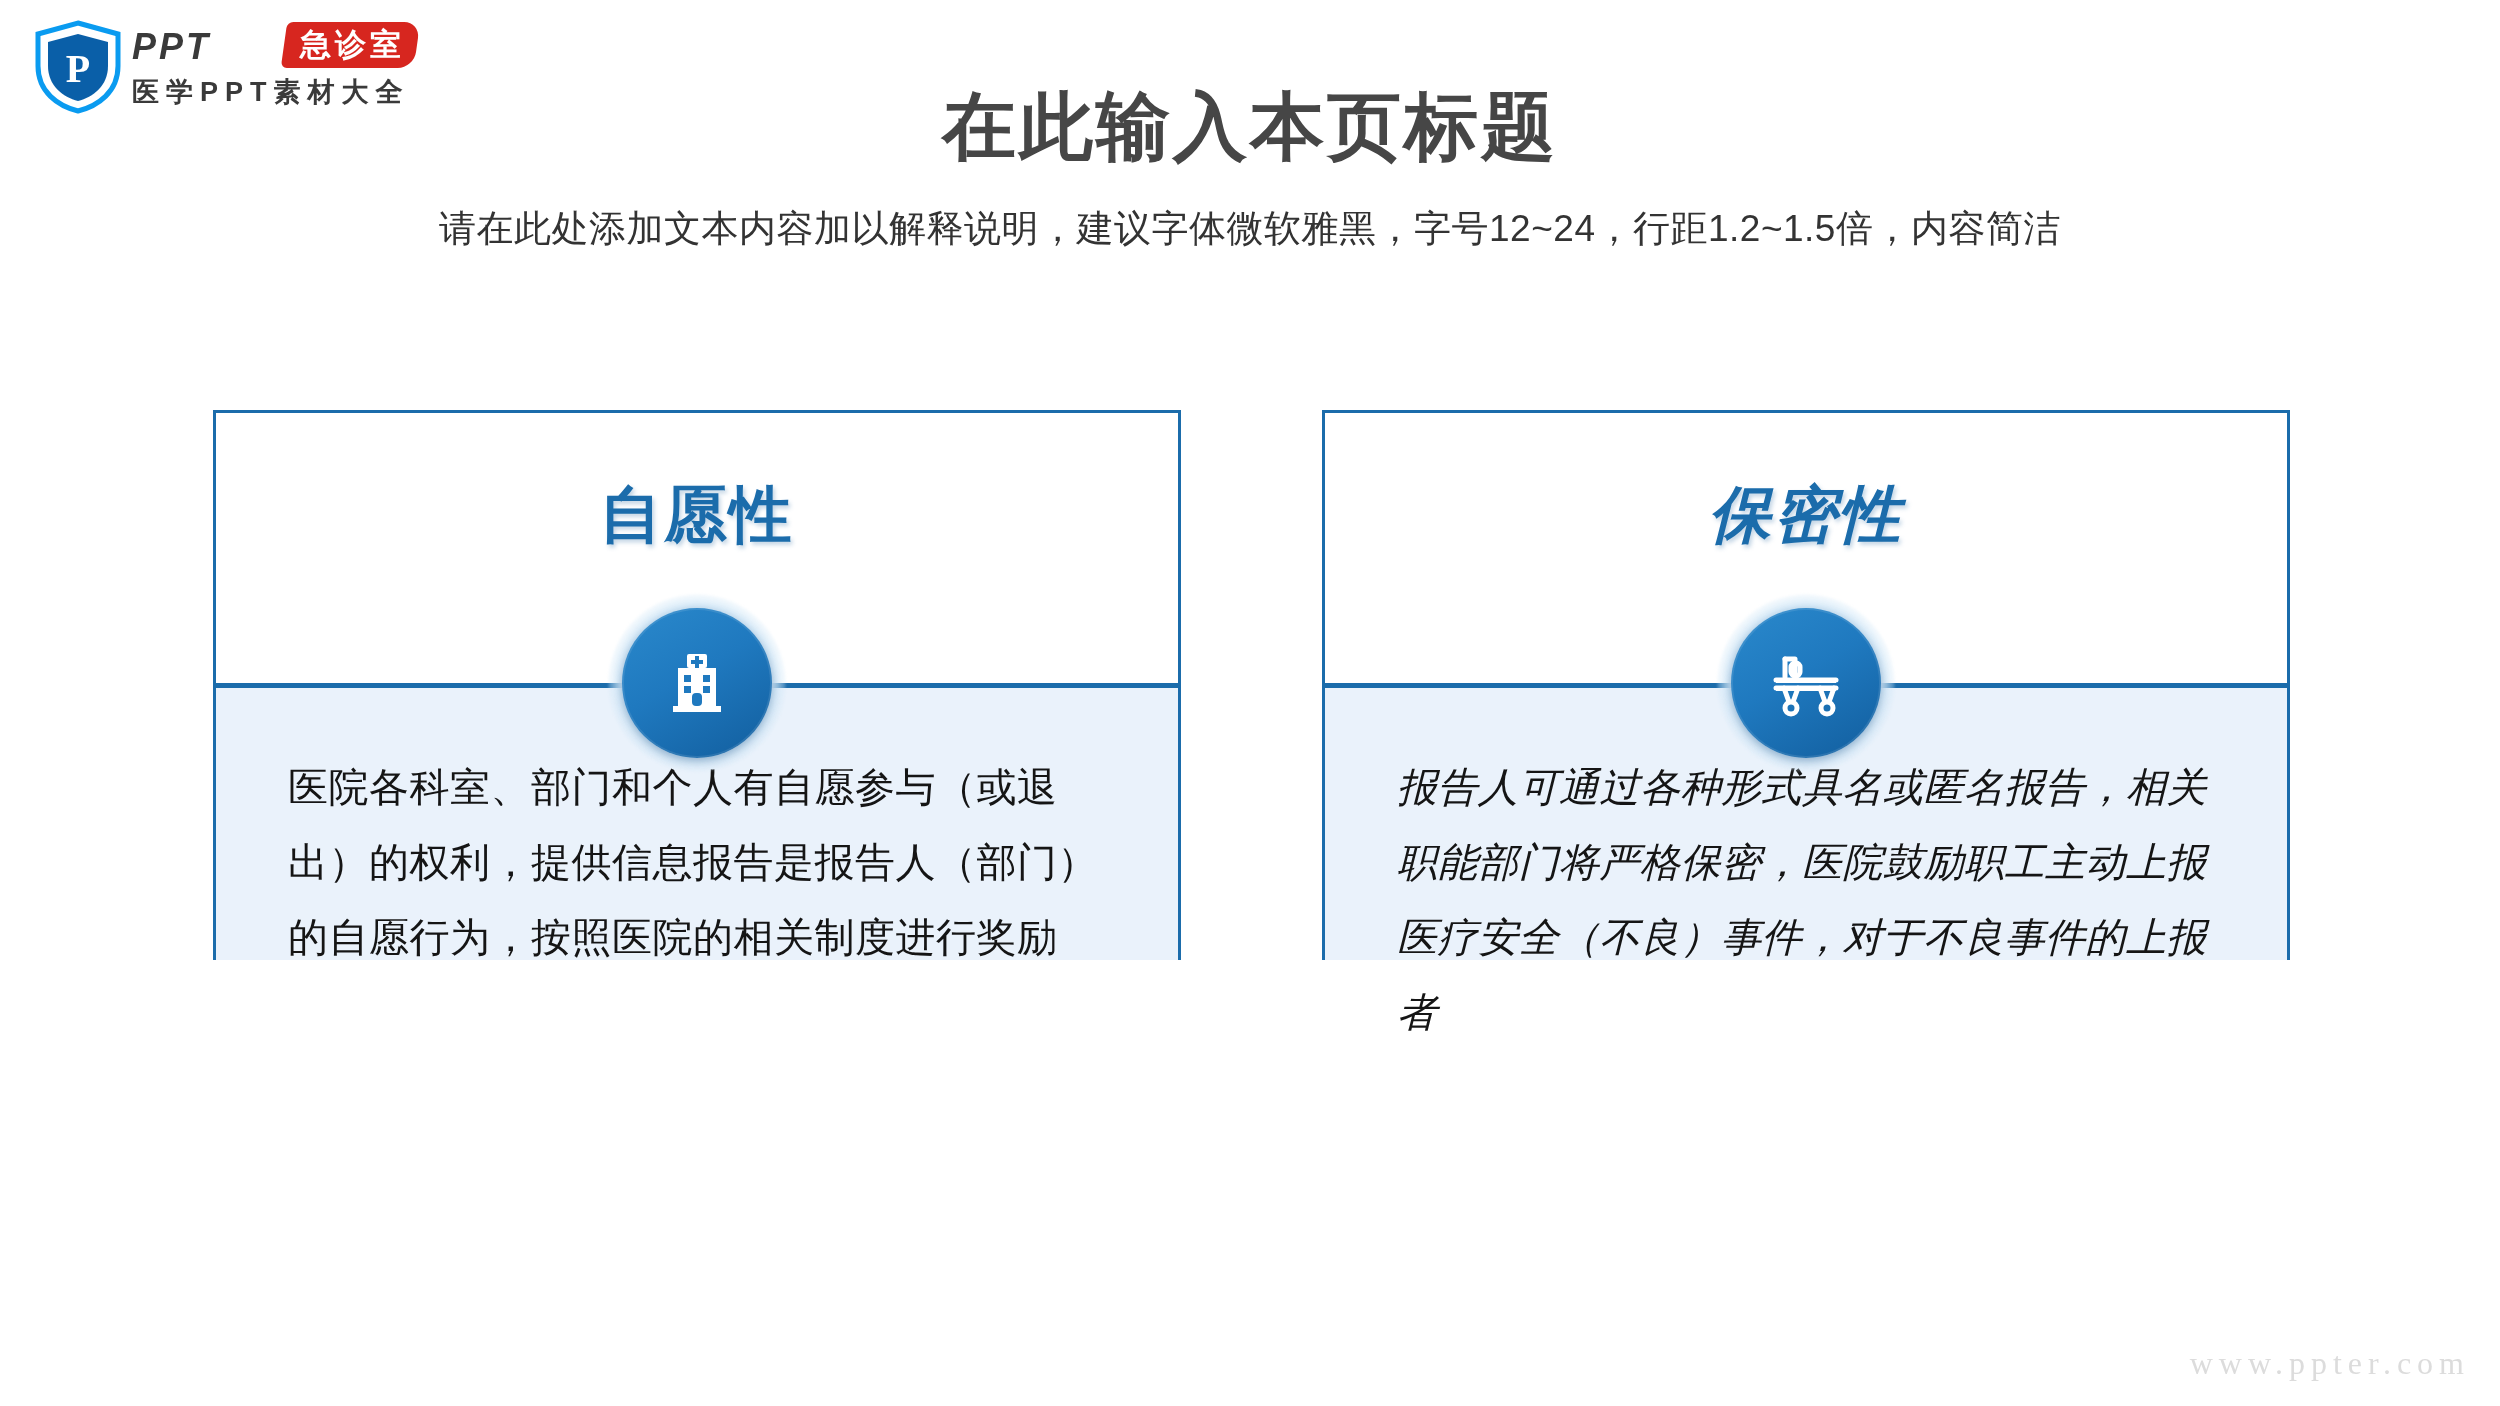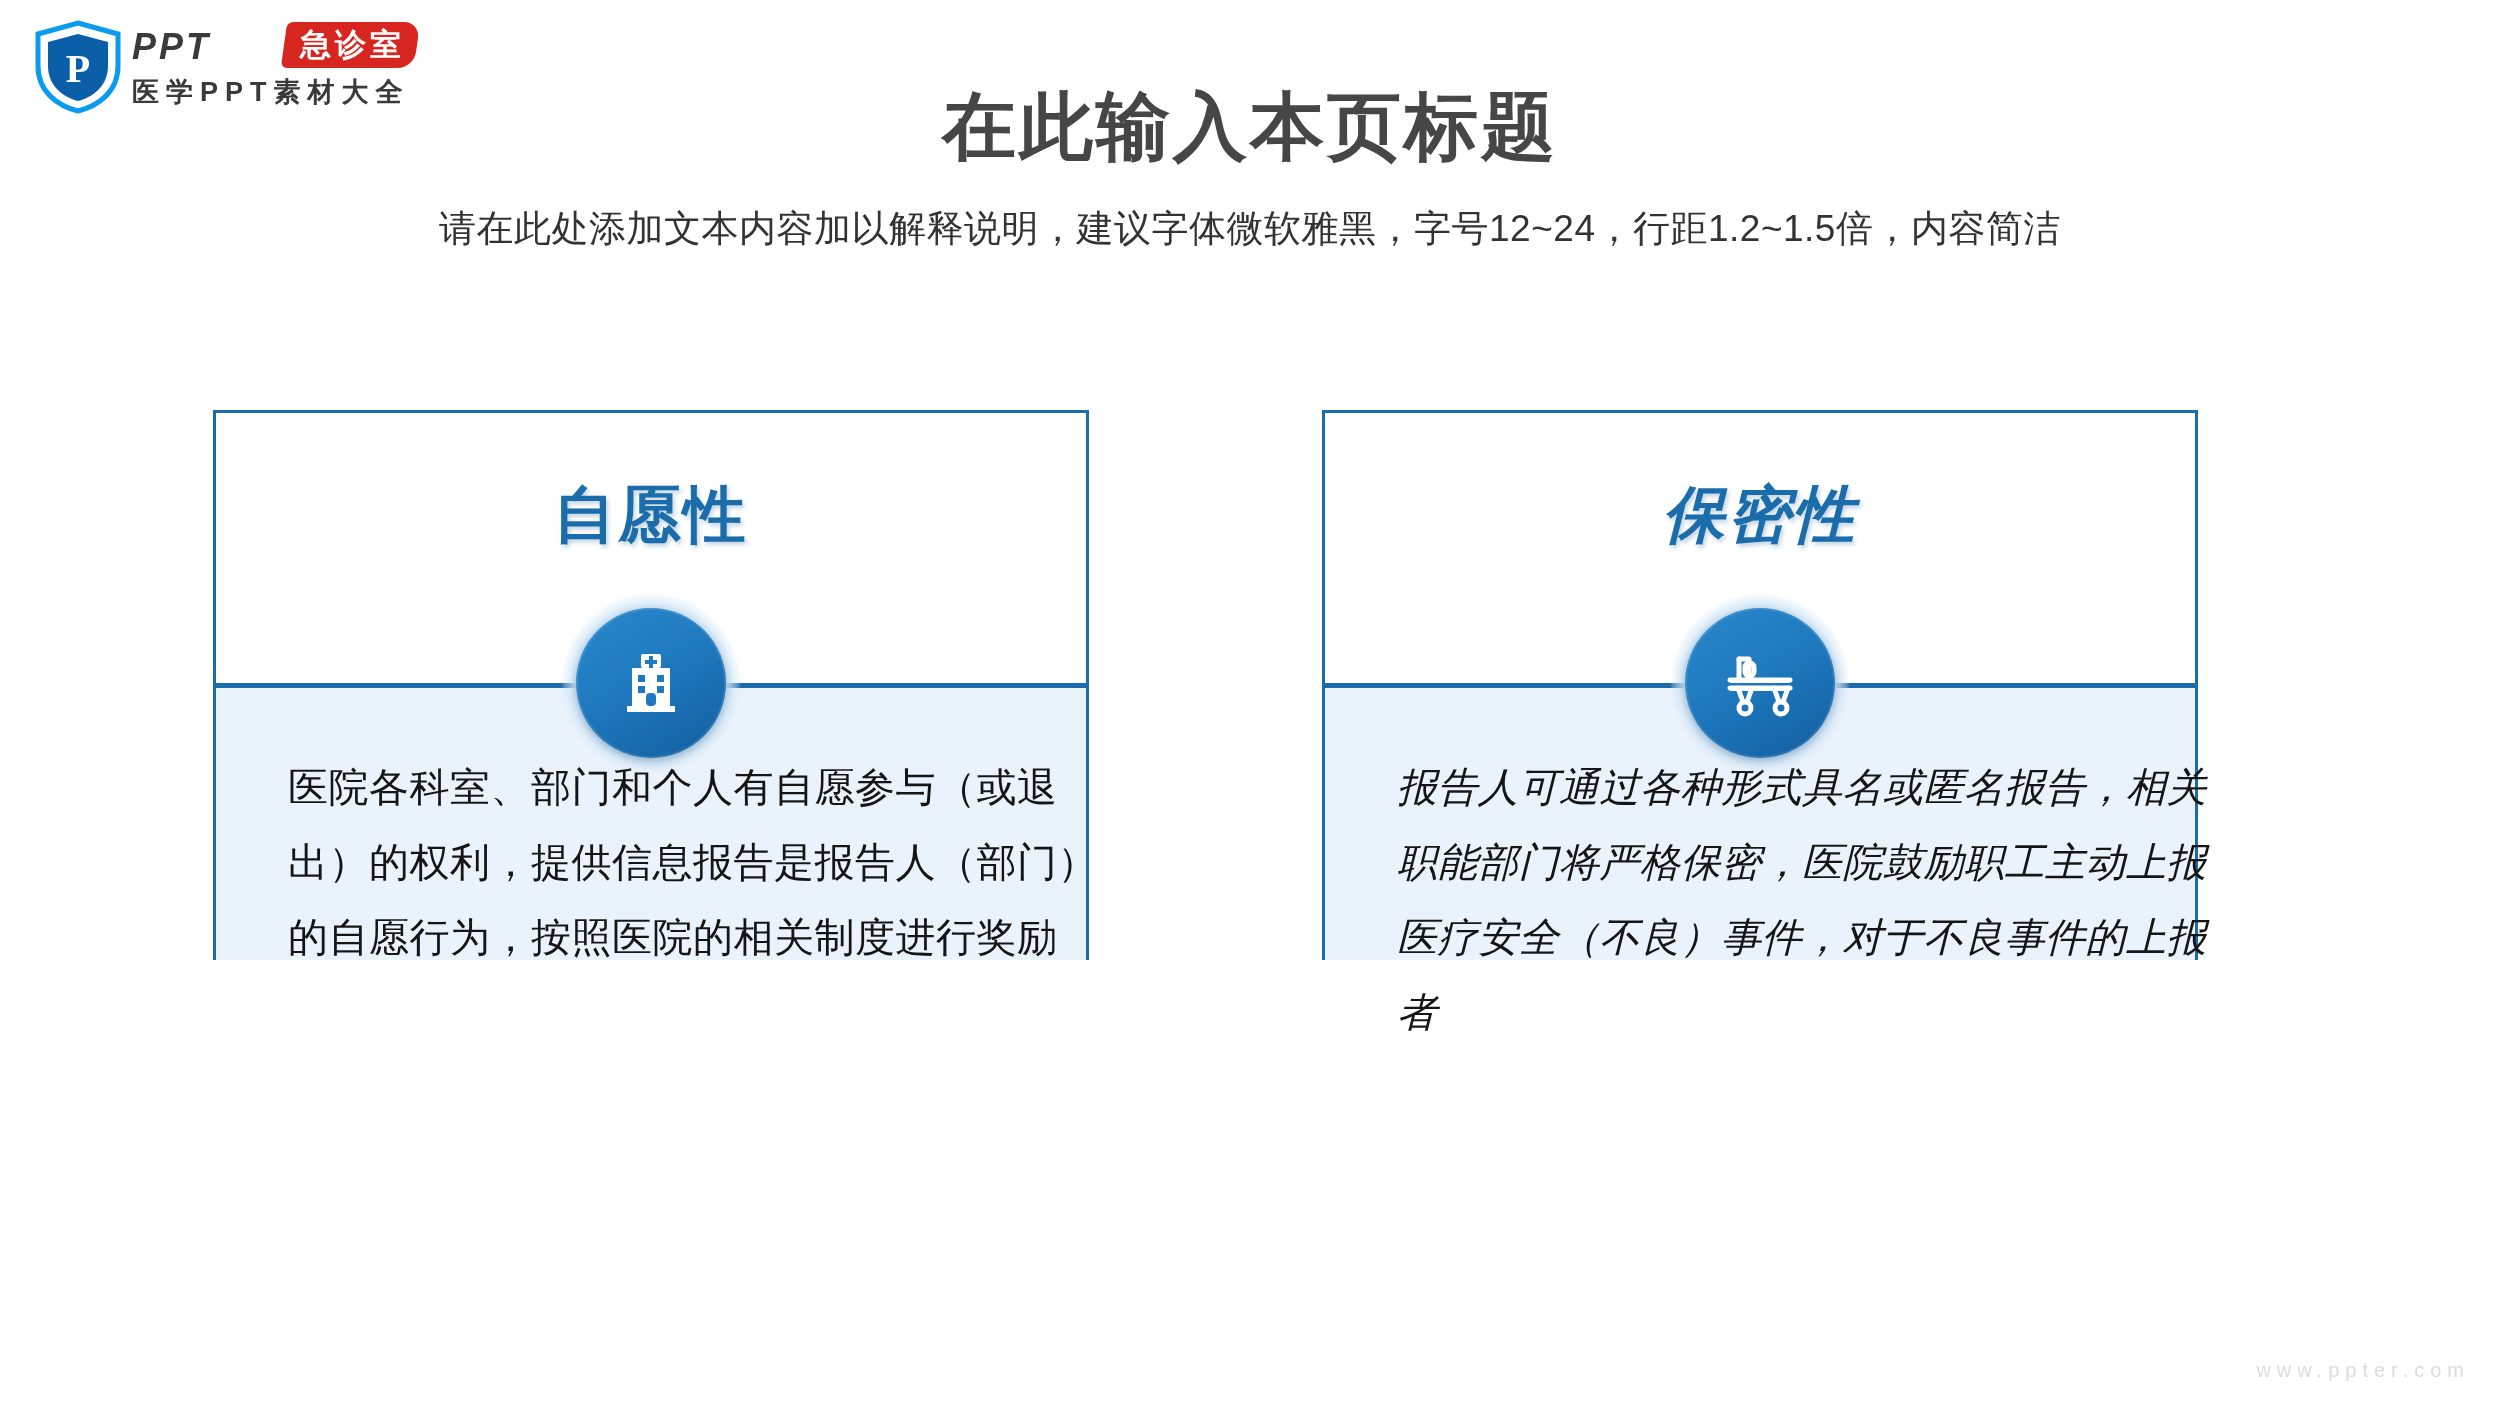--- a/index.html
+++ b/index.html
@@ -27,21 +27,21 @@
 
   
   .page-title { position:absolute; left:0; top:34px; width:2500px; text-align:center;
                 font-size:74px; font-weight:bold; color:#464646; letter-spacing:3px;margin-top:44px; }
   .subtitle { position:absolute; left:0; top:200px; width:2500px; text-align:center;
               font-size:37px; color:#333333; line-height:58px; letter-spacing:0.5px; }
   .subtitle div { white-space:nowrap; }
 
   
   .cards { position:absolute; left:0; top:410px; width:2500px; height:560px; }
-  .card { position:absolute; top:0; width:876px; height:550px;
+  .card { position:absolute; top:0; width:968px; height:550px;
           border:3px solid #1b6cab; background:#ffffff; }
   .card.left { left:213px; }
   .card.right { left:1322px;font-style:italic; }
   .card-head { position:relative; height:270px; background:#ffffff; }
   .card-title { position:absolute; left:0; top:60px; width:100%; text-align:center;
                 font-size:62px; font-weight:bold; color:#1b6cab; letter-spacing:3px;
                 text-shadow:2px 3px 4px rgba(120,160,195,.45); }
   .card-divider { position:absolute; left:0; top:270px; width:100%; height:5px; background:#1b6cab; }
   .card-body { position:absolute; left:0; top:275px; width:100%; height:272px;
                background:#eaf2fb; }
@@ -56,22 +56,22 @@
                background:radial-gradient(circle at 50% 50%, rgba(210,232,248,.95) 60%, rgba(255,255,255,0) 73%);
                filter:blur(1px); }
   .icon-circle { position:absolute; left:0; top:0; width:150px; height:150px;
                  border-radius:50%;
                  background:linear-gradient(150deg,#2a89cc 0%,#1f79bf 45%,#125e9e 100%);
                  box-shadow:0 3px 9px rgba(20,70,120,.35), inset 0 0 0 2px rgba(255,255,255,.10);
                  display:flex; align-items:center; justify-content:center; }
   .icon-circle svg { display:block; }
 
   
-  .watermark { position:absolute; right:30px; bottom:24px; font-size:20px; color:#dcdcdc;
-               letter-spacing:6px; font-family:Liberation Sans, sans-serif; }
+  .watermark { position:absolute; right:30px; bottom:24px; font-size:32px; color:#dcdcdc;
+               letter-spacing:6px; font-family:Liberation Serif, serif; }
 </style>
 </head>
 <body>
 
 <div class="slide">
 
   <div class="logo">
     <div class="logo-shield">
       <svg width="92" height="94" viewBox="0 0 92 94">
         <path d="M46 3 L86 14 L86 46 C86 72 66 86 46 91 C26 86 6 72 6 46 L6 14 Z" fill="none" stroke="#0a9bf0" stroke-width="5"></path>

